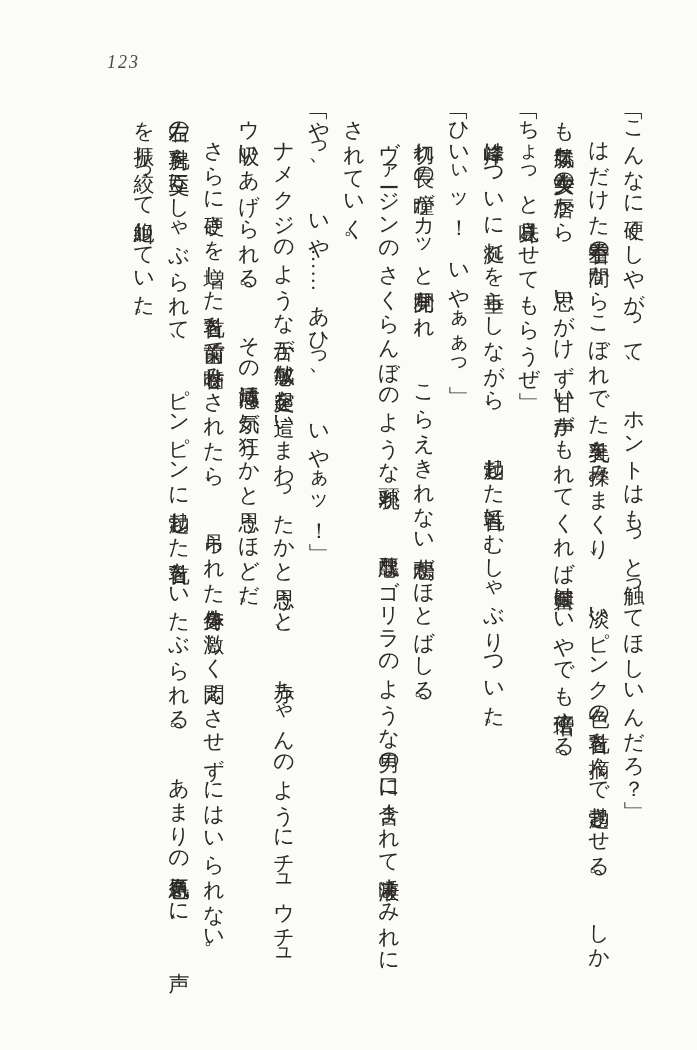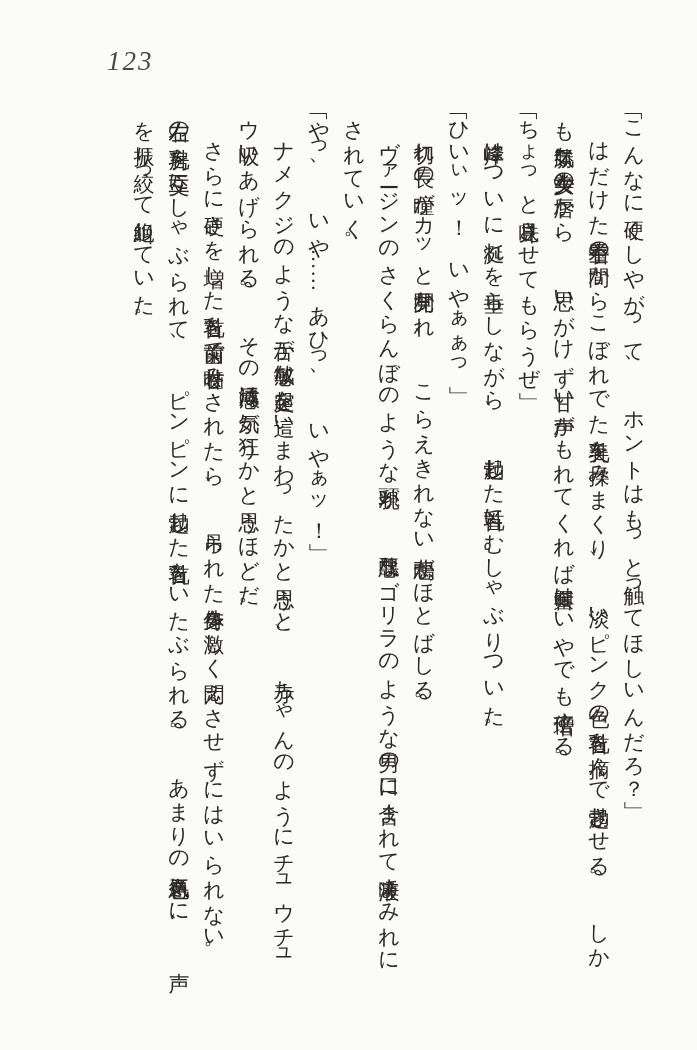--- a/index.html
+++ b/index.html
@@ -12,23 +12,23 @@
   }
   .page {
     position: relative;
     width: 697px;
     height: 1050px;
     background: #fbfbf9;
     font-family: "Liberation Serif", "DejaVu Serif", serif;
   }
   .page-number {
     position: absolute;
-    top: 46px;
+    top: 52px;
     left: 107px;
-    font-size: 27px;
+    font-size: 18px;
     font-style: italic;
     letter-spacing: 2px;
     color: #4a4846;
   }
   .text-block {
     position: absolute;
     top: 106px;
     right: 46px;
     width: 562px;
     height: 858px;

